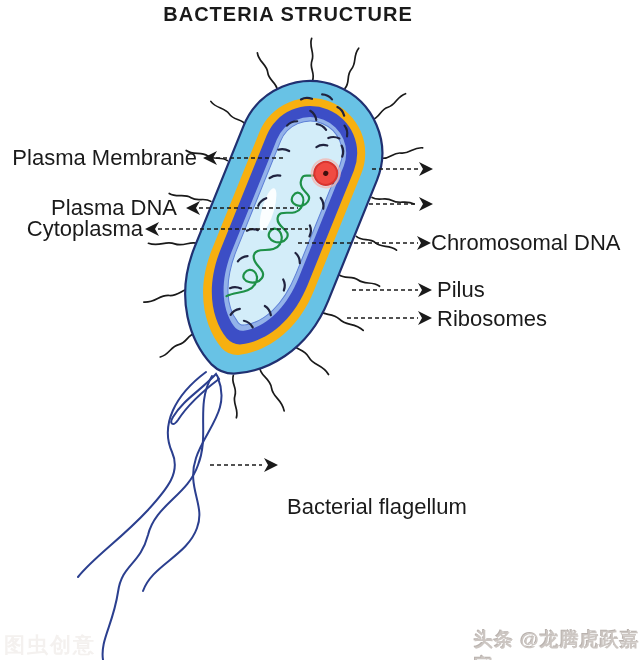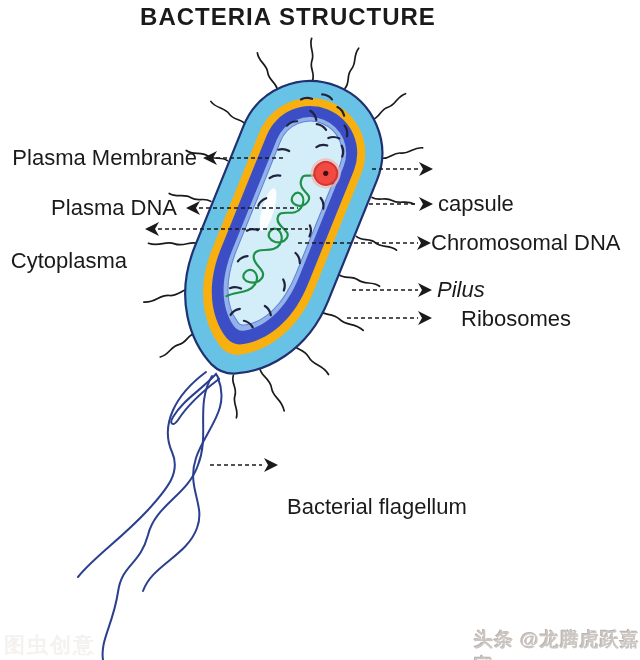--- a/index.html
+++ b/index.html
@@ -16,21 +16,21 @@
     line-height:26px;
     color:var(--ink,#1a1a1a);
     white-space:nowrap;
     font-weight:400;
   }
   .lbl-right{text-align:left;}
   .lbl-left{text-align:center;}
   #title{
     position:absolute;left:0;top:3px;width:576px;
     text-align:center;
-    font-size:24px;font-weight:700;letter-spacing:1px;
+    font-size:20px;font-weight:700;letter-spacing:1px;
     color:var(--ink,#1a1a1a);
   }
   #wm-right{
     position:absolute;left:474px;top:627px;
     font-size:19px;font-weight:700;letter-spacing:1px;
     color:#ccc6c2;
     text-shadow:1px 1px 0 #ffffff,-1px -1px 0 #b9b2ae;
   }
   #wm-left{
     position:absolute;left:4px;top:631px;
@@ -170,24 +170,23 @@
       <path d="M 432,290 L 418,283 L 422,290 L 418,297 Z"></path>
       <path d="M 432,318 L 418,311 L 422,318 L 418,325 Z"></path>
       <path d="M 278,465 L 264,458 L 268,465 L 264,472 Z"></path>
     </g>
   </svg>
 
   <div id="title">BACTERIA STRUCTURE</div>
 
   <div class="lbl lbl-left" style="right:443px;top:145px;">Plasma Membrane</div>
   <div class="lbl lbl-left" style="right:463px;top:195px;">Plasma DNA</div>
-  <div class="lbl lbl-left" style="right:513px;top:216px;margin-top:32px;">Cytoplasma</div>
+  <div class="lbl lbl-left" style="right:497px;top:216px;">Cytoplasma</div>
 
-  <div class="lbl lbl-right" style="left:438px;top:191px;">capsule</div>
   <div class="lbl lbl-right" style="left:431px;top:230px;">Chromosomal DNA</div>
-  <div class="lbl lbl-right" style="left:437px;top:277px;font-style:italic;">Pilus</div>
-  <div class="lbl lbl-right" style="left:437px;top:306px;margin-left:24px;">Ribosomes</div>
+  <div class="lbl lbl-right" style="left:437px;top:277px;">Pilus</div>
+  <div class="lbl lbl-right" style="left:437px;top:306px;">Ribosomes</div>
 
   <div class="lbl lbl-right" style="left:287px;top:452px;margin-top:42px;">Bacterial flagellum</div>
 
   <div id="wm-left">图虫创意</div>
   <div id="wm-right">头条 @龙腾虎跃嘉宾</div>
 </div>
 
 </body></html>

